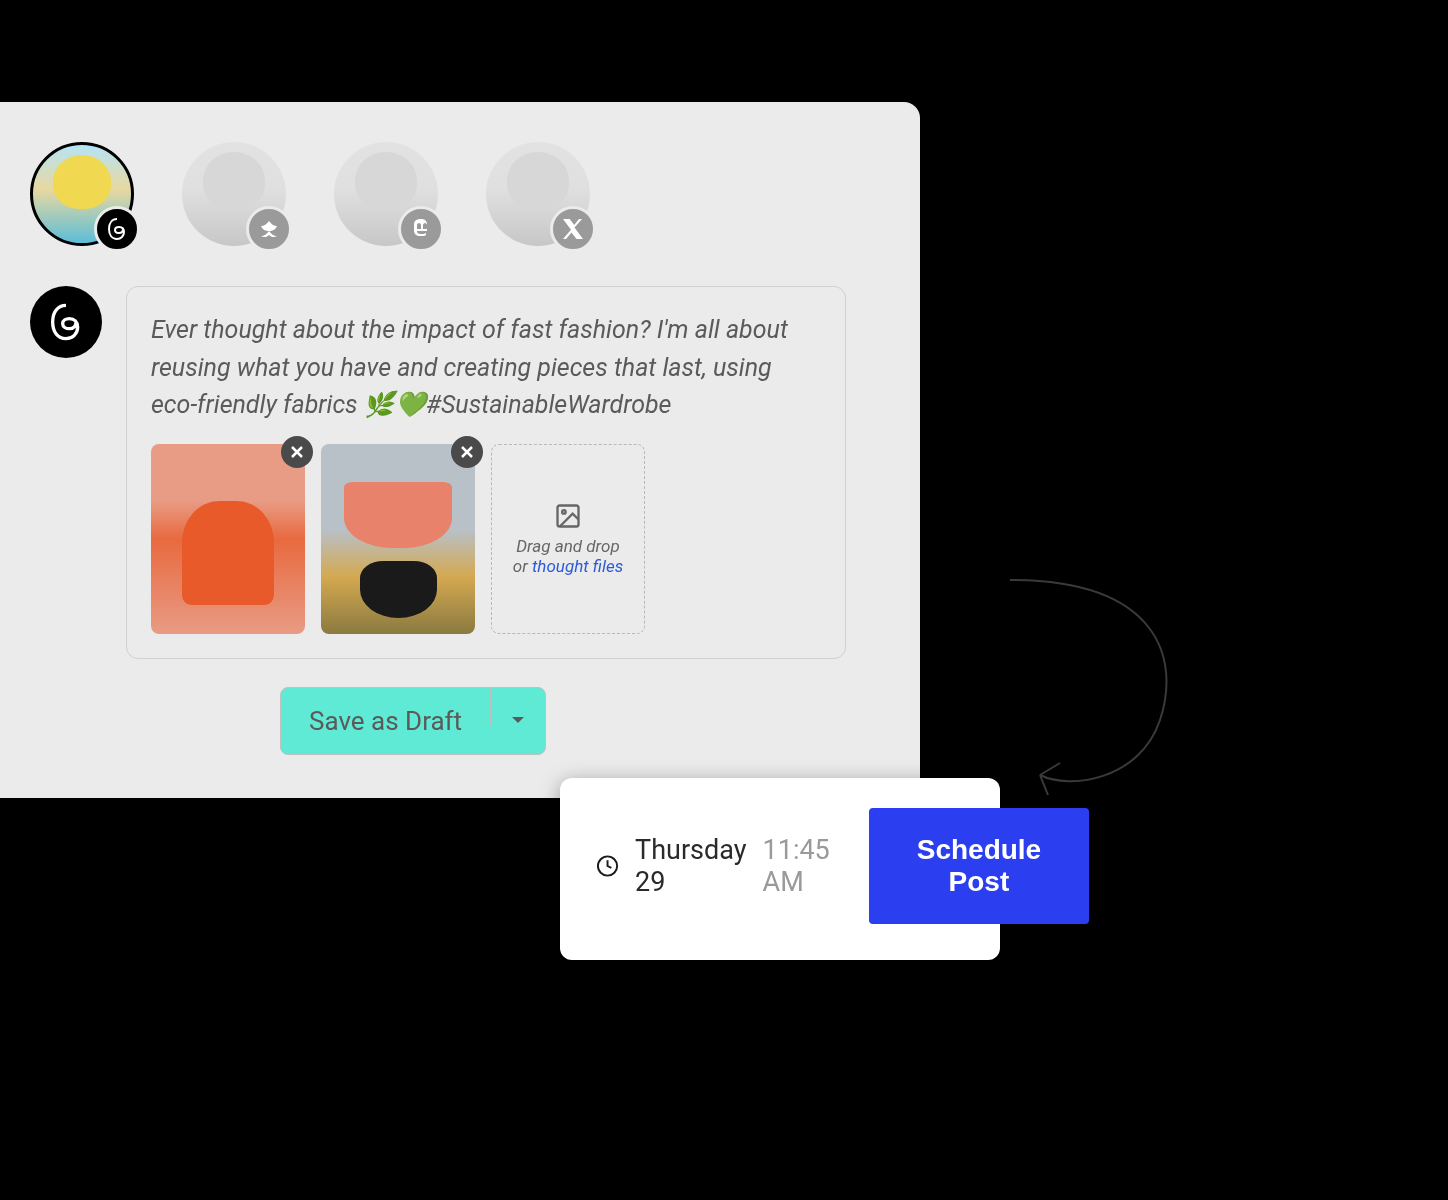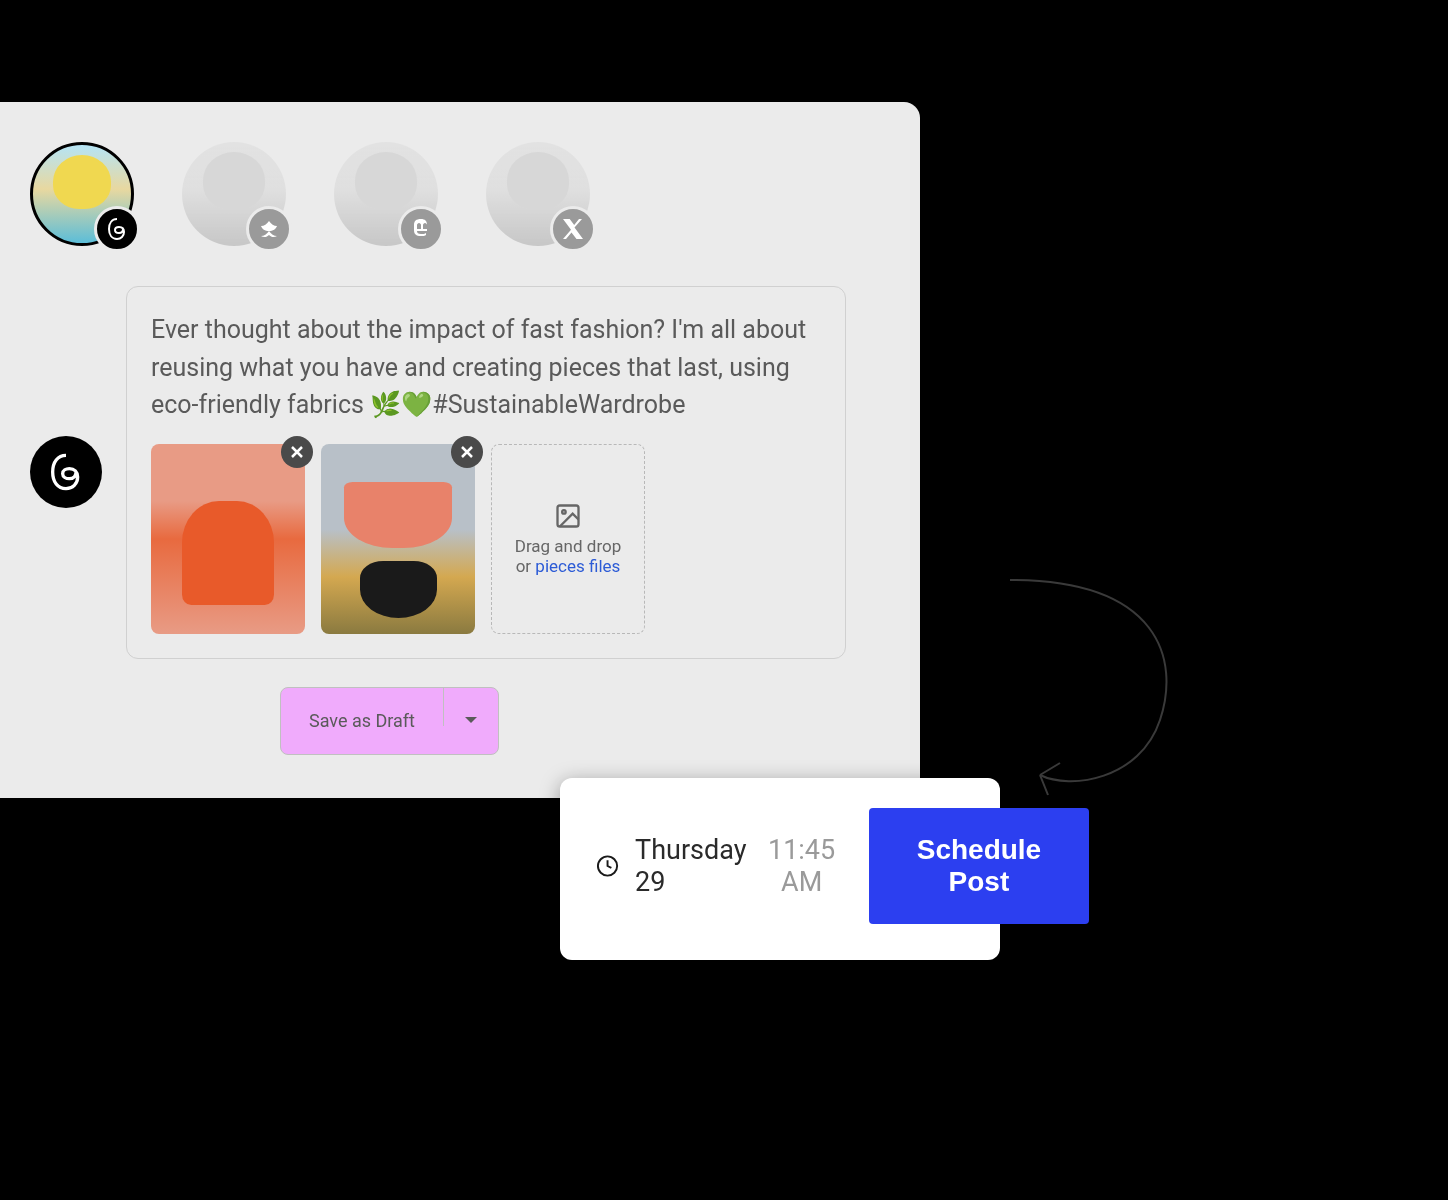--- a/index.html
+++ b/index.html
@@ -71,21 +71,22 @@
   display: flex;
   align-items: center;
   justify-content: center;
 }
 .account.active .badge { background: #000; border: 3px solid #ebebeb; }
 .account.inactive .badge { background: #9a9a9a; border: 3px solid #ebebeb; }
 .badge svg { width: 24px; height: 24px; }
 .compose-row {
   display: flex;
   gap: 24px;
-  align-items: center;
+  align-items: flex-start;
+  font-style: italic;
 }
 .platform-icon {
   width: 72px;
   height: 72px;
   border-radius: 50%;
   background: #000;
   display: flex;
   align-items: center;
   justify-content: center;
   flex-shrink: 0;
@@ -193,23 +194,23 @@
   display: flex;
   gap: 20px;
   margin-top: 28px;
   margin-left: 250px;
 }
 .draft-btn {
   display: flex;
   align-items: flex-start;
   border: 1.5px solid #c0c0c0;
   border-radius: 8px;
-  background: #f0abfc;
+  background: #5eead4;
   height: 68px;
-  font-size: 18px;
+  font-size: 26px;
   color: #5a5a5a;
   cursor: pointer;
 }
 .draft-main {
   padding: 0 28px;
   height: 100%;
   display: flex;
   align-items: center;
 }
 .draft-divider {
@@ -238,21 +239,21 @@
   gap: 28px;
   z-index: 10;
 }
 .schedule-datetime {
   display: flex;
   align-items: center;
   gap: 16px;
   font-size: 27px;
 }
 .schedule-datetime .date { color: #2a2a2a; }
-.schedule-datetime .time { color: #9a9a9a; text-align: center; }
+.schedule-datetime .time { color: #9a9a9a; }
 .schedule-datetime svg { width: 34px; height: 34px; }
 .schedule-btn {
   align-self: center;
   background: #2c3ff0;
   color: #fff;
   font-size: 28px;
   font-weight: 600;
   border: none;
   border-radius: 4px;
   padding: 26px 48px;
@@ -332,21 +333,21 @@
           </div>
         </div>
         <div class="dropzone">
           <svg viewBox="0 0 24 24" fill="none" stroke="#666" stroke-width="2">
               <rect x="3" y="3" width="18" height="18" rx="2"></rect>
               <circle cx="8.5" cy="8.5" r="1.5"></circle>
               <path d="M21 15l-5-5L5 21"></path>
             </svg>
           <div>
             <span>Drag and drop</span><br>
-            <span>or </span><a href="#">pieces files</a>
+            <span>or </span><a href="#">thought files</a>
           </div>
         </div>
       </div>
     </div>
   </div>
 
   <div class="actions-row">
     <div class="draft-btn">
       <div class="draft-main">Save as Draft</div>
       <div class="draft-divider"></div>

